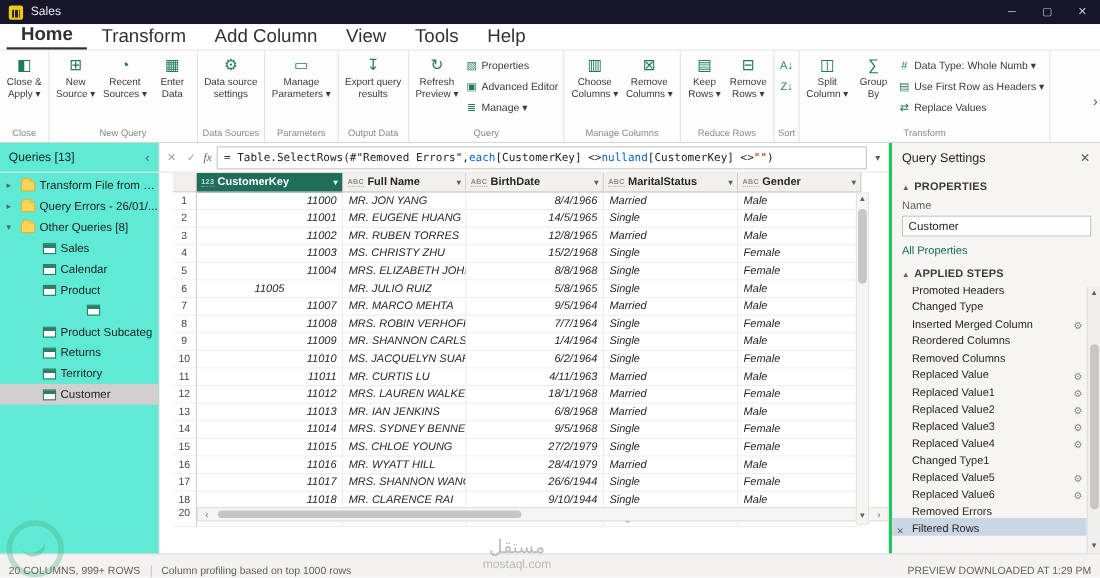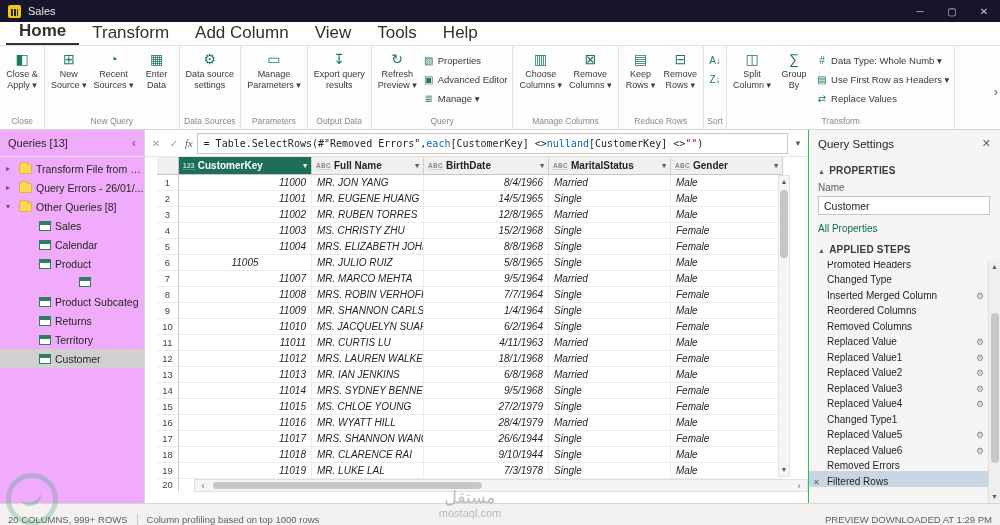--- a/index.html
+++ b/index.html
@@ -30,21 +30,21 @@
   .rb-stack { display:flex; flex-direction:column; gap:1px; padding-top:3px; }
   .rb-small { display:flex; align-items:center; gap:3px; height:18px; padding:0 2px; font-size:9.5px; color:#3b3a39; white-space:nowrap; }
   .rb-sicon { font-size:10px; color:#1f7a5a; min-width:12px; text-align:center; }
   .rb-glabel { font-size:8.5px; color:#8a8886; text-align:center; padding:1px 0 3px; white-space:nowrap; }
   .rb-more { position:absolute; right:2px; top:38px; font-size:13px; color:#605e5c; }
 
   
   .main { display:flex; height:373px; }
 
   
-  .qpanel { width:145px; border-right:1px solid #d8d6d4; display:flex; flex-direction:column; background:#f0abfc; }
+  .qpanel { width:145px; border-right:1px solid #d8d6d4; display:flex; flex-direction:column; background:#5eead4; }
   .qp-header { height:27px; display:flex; align-items:center; padding:0 8px; font-size:11px; color:#252423; border-bottom:1px solid #e8e6e4; }
   .qp-collapse { margin-left:auto; font-size:12px; color:#605e5c; }
   .qp-list { flex:1; overflow:hidden; padding-top:2px; }
   .qp-item { display:flex; align-items:center; gap:4px; height:19px; font-size:10.5px; color:#252423; white-space:nowrap; overflow:hidden; }
   .qp-item.selected { background:#d2d0ce; }
   .qp-exp { width:9px; font-size:8px; color:#605e5c; flex:0 0 auto; }
   .icon-folder { width:13px; height:10px; background:#ffd558; border:1px solid #dcb53e; border-radius:1px; position:relative; flex:0 0 auto; }
   .icon-folder::before { content:""; position:absolute; top:-3px; left:0; width:6px; height:2px; background:#ffd558; border:1px solid #dcb53e; border-bottom:none; }
   .icon-table { width:12px; height:10px; border:1px solid #2e7d64; background:linear-gradient(#2e7d64 0 3px,#fff 3px); flex:0 0 auto; }
   .qp-label { overflow:hidden; text-overflow:ellipsis; }
@@ -67,33 +67,33 @@
   .gh-type { font-size:6.5px; color:#8a8886; letter-spacing:.3px; border-bottom:1px dotted #b5b3b1; flex:0 0 auto; }
   .gh-cell.sel .gh-type { color:#bfe3d7; border-color:#6ea491; }
   .gh-name { overflow:hidden; text-overflow:ellipsis; }
   .gh-filter { margin-left:auto; font-size:7.5px; color:#605e5c; flex:0 0 auto; }
   .gh-cell.sel .gh-filter { color:#e8f3ee; }
 
   .g-row { display:flex; height:16px; }
   .g-num { width:22px; text-align:center; font-size:9.5px; line-height:16px; color:#444; background:#fff; border-right:1px solid #d0cecc; border-bottom:1px solid #ededec; flex:0 0 auto; }
   .g-cell { height:16px; line-height:15px; padding:0 5px; font-size:10px; font-style:italic; color:#252423; border-right:1px solid #ededec; border-bottom:1px solid #ededec; white-space:nowrap; overflow:hidden; flex:0 0 auto; }
 
-  .bottomstrip { position:absolute; left:0; right:0; bottom:11px; height:13px; display:flex;gap:15px; }
+  .bottomstrip { position:absolute; left:0; right:0; bottom:29px; height:13px; display:flex; }
   .partial-num { width:22px; font-size:9.5px; color:#444; text-align:center; line-height:12px; border-right:1px solid #d0cecc; overflow:hidden; background:#fff; }
   .hscroll { flex:1; background:#f6f5f4; border:1px solid #e1dfdd; position:relative; display:flex; align-items:center; }
   .hs-arrow { width:16px; text-align:center; font-size:9px; color:#605e5c; }
   .hs-right { margin-left:auto; }
   .hs-thumb { position:absolute; left:18px; width:44%; top:2px; bottom:2px; background:#c8c6c4; border-radius:4px; }
   .vscroll { position:absolute; top:18px; right:18px; width:12px; bottom:26px; background:#f6f5f4; border:1px solid #e6e4e2; display:flex; flex-direction:column; align-items:center; }
   .vs-arrow { font-size:7px; color:#605e5c; height:12px; line-height:12px; }
   .vs-thumb { width:8px; height:68px; background:#c8c6c4; border-radius:4px; margin-top:2px; }
   .vs-bottom { margin-top:auto; }
 
   
-  .rpanel { width:192px; border-left:1px solid #22c55e; background:#f6f5f4; display:flex; flex-direction:column; }
+  .rpanel { width:192px; border-left:3px solid #22c55e; background:#f6f5f4; display:flex; flex-direction:column; }
   .rp-header { height:27px; display:flex; align-items:center; padding:0 9px; font-size:11.5px; color:#252423; }
   .rp-close { margin-left:auto; font-size:11px; color:#605e5c; }
   .rp-section { font-size:10px; font-weight:bold; color:#3b3a39; padding:8px 9px 4px; letter-spacing:.2px; }
   .rp-tri { font-size:7px; margin-right:4px; color:#605e5c; }
   .rp-name-label { font-size:10px; color:#605e5c; padding:2px 9px 3px; }
   .rp-input { margin:0 9px; width:172px; height:19px; border:1px solid #c8c6c4; background:#fff; font-size:10.5px; padding:0 5px; font-family:"Liberation Sans",sans-serif; color:#252423; }
   .rp-link { font-size:10px; color:var(--link_color,#0f6a53); padding:8px 9px 2px; }
   .steps-wrap { flex:1; position:relative; overflow:hidden; margin-top:2px; }
   .steps-viewport { position:absolute; left:0; right:12px; top:0; bottom:0; overflow:hidden; }
   .step { display:flex; align-items:flex-end; height:15.5px; padding:0 4px 0 18px; font-size:10px; color:#252423; position:relative; white-space:nowrap; }

